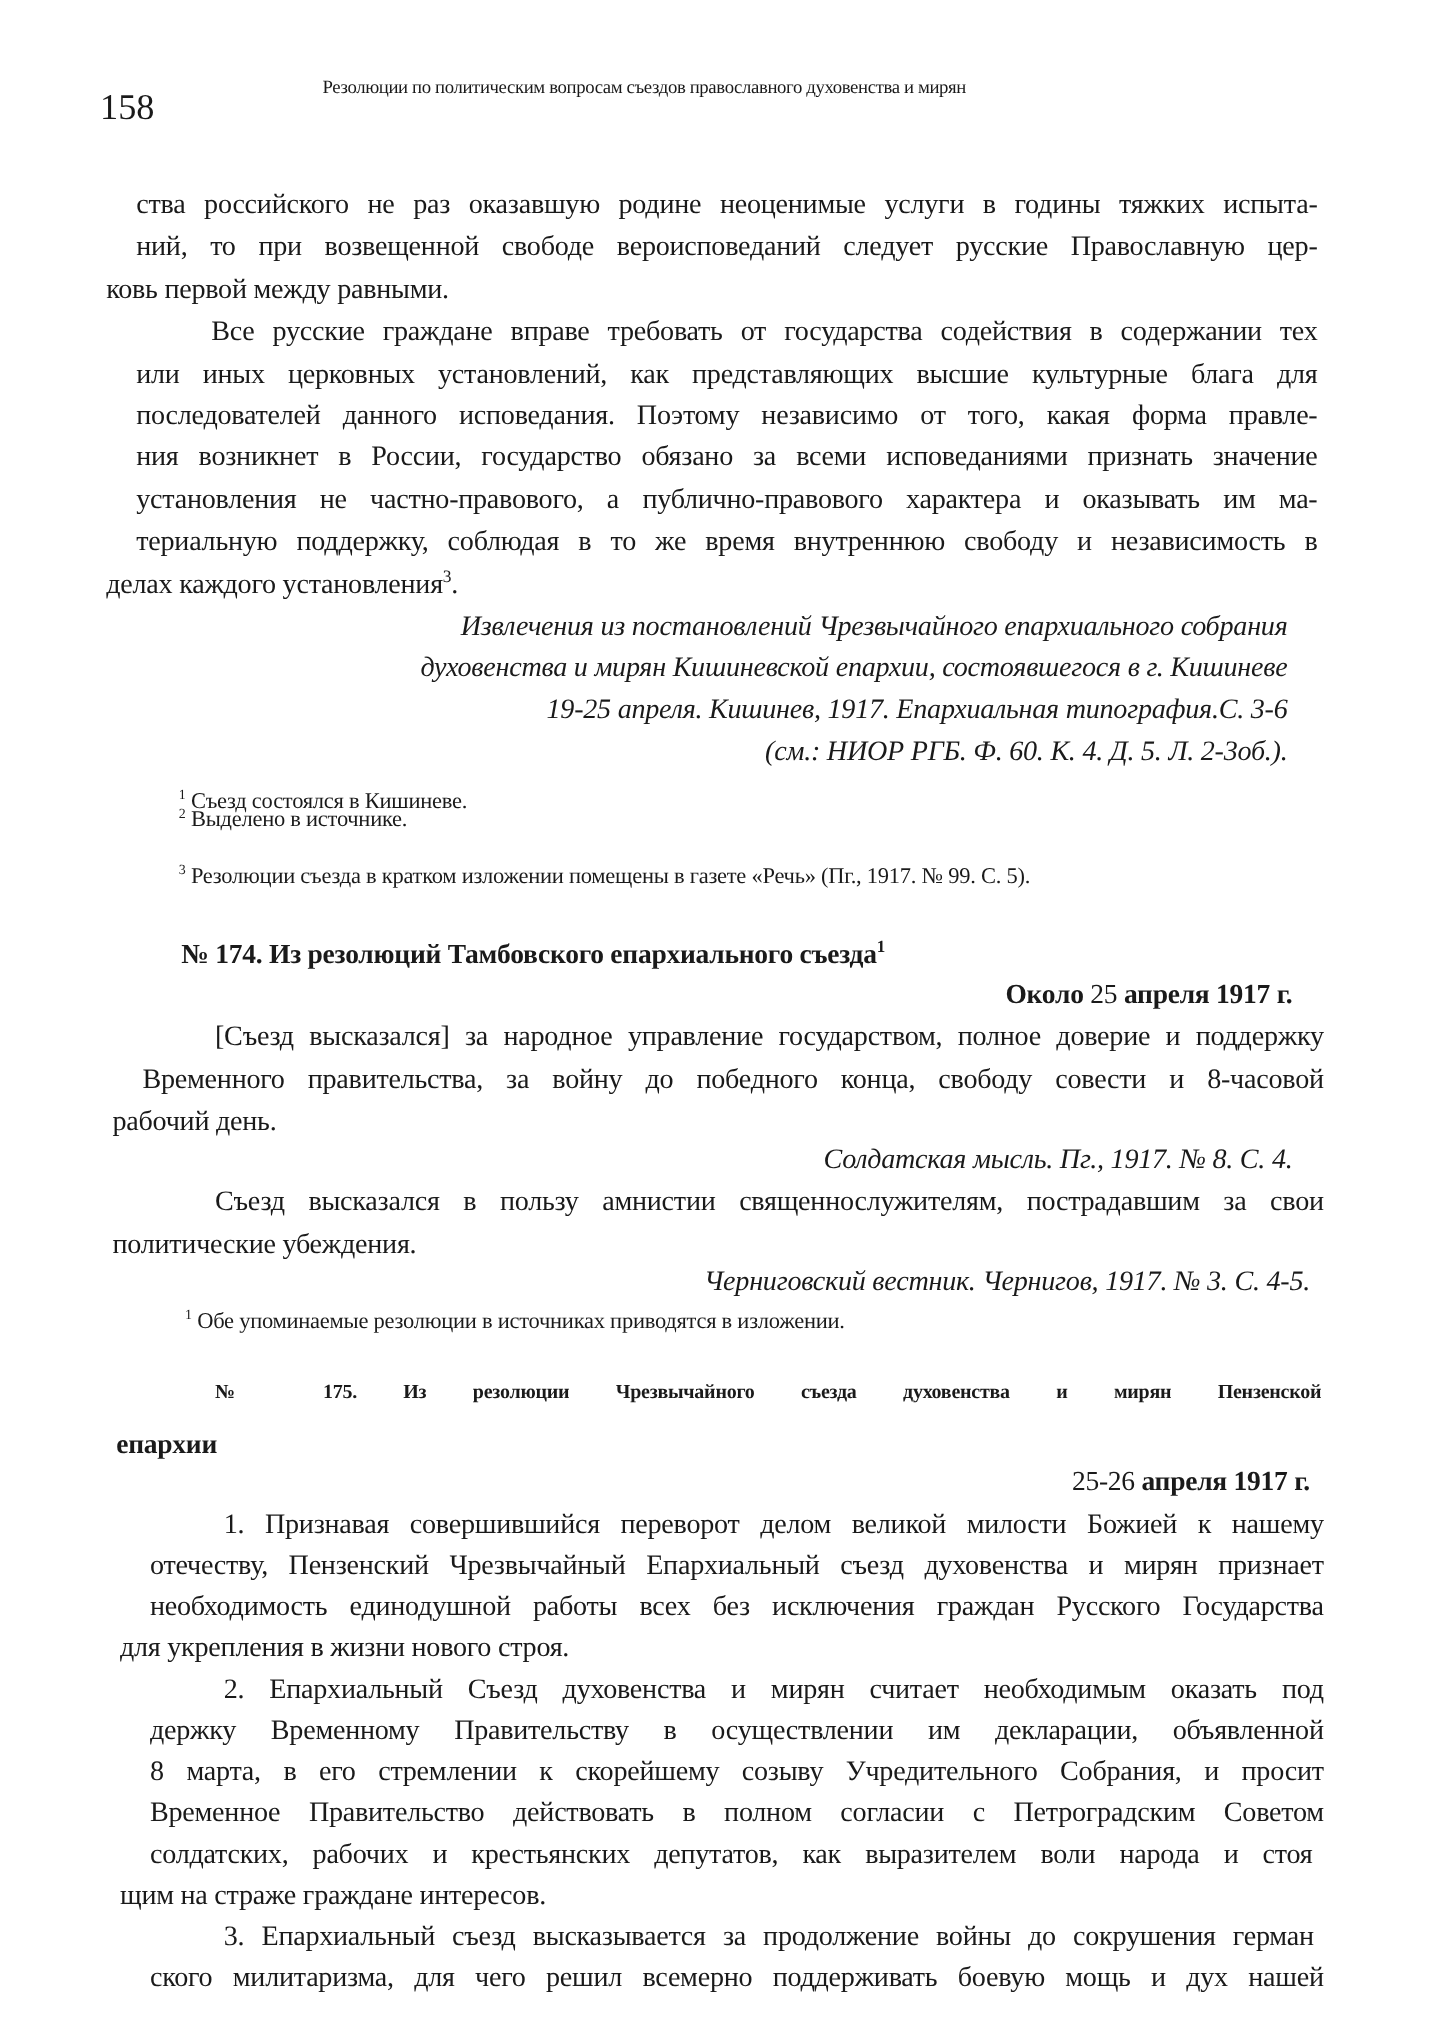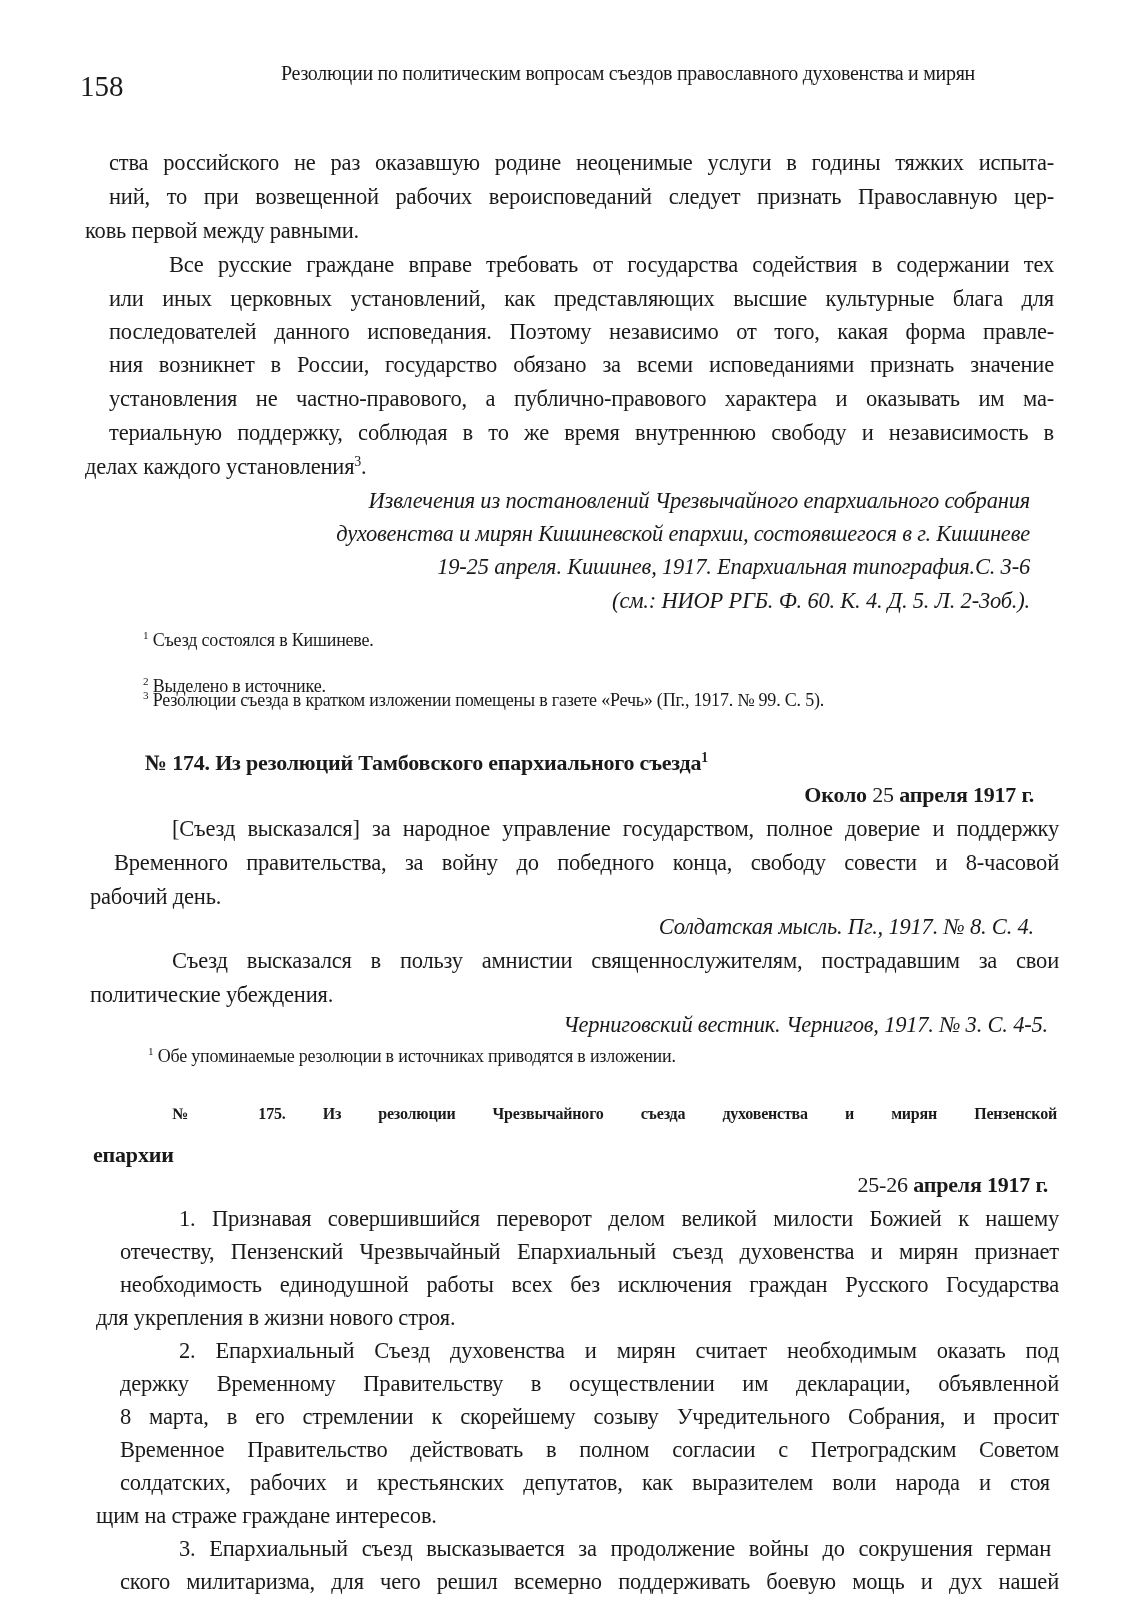--- a/index.html
+++ b/index.html
@@ -3,54 +3,54 @@
 <meta charset="utf-8">
 <style>
   html, body { margin: 0; padding: 0; background: #ffffff; }
   body {
     width: 1146px; height: 1616px; position: relative; overflow: hidden;
     font-family: "Liberation Serif", "DejaVu Serif", serif;
     color: #1a1a1a;
   }
   .abs { position: absolute; white-space: nowrap; }
   .page-num { left: 80px; top: 70px; font-size: 29px; }
-  .running-head { left: 258px; top: 62px; font-size: 20px; letter-spacing: -0.3px; margin-left: 23px; }
+  .running-head { left: 258px; top: 62px; font-size: 15px; letter-spacing: -0.3px; }
   .line { position: absolute; white-space: nowrap; font-size: 22.5px; letter-spacing: -0.2px; }
   .just { text-align: justify; text-align-last: justify; margin-left: 24px; }
   .it { font-style: italic; }
   .b { font-weight: bold; }
   .fn { font-size: 18px; }
   sup { font-size: 62%; vertical-align: 0.6em; line-height: 0; }
   .right { text-align: left; }
 </style>
 </head>
 <body>
 
 <div class="abs page-num">158</div>
 <div class="abs running-head">Резолюции по политическим вопросам съездов православного духовенства и мирян</div>
 
 <div class="line just" style="left:85px; top:150px; width:945px;">ства российского не раз оказавшую родине неоценимые услуги в годины тяжких испыта-</div>
-<div class="line just" style="left:85px; top:184px; width:945px;">ний, то при возвещенной рабочих вероисповеданий следует признать Православную цер-</div>
+<div class="line just" style="left:85px; top:184px; width:945px;">ний, то при возвещенной свободе вероисповеданий следует русские Православную цер-</div>
 <div class="line" style="left:85px; top:218px;">ковь первой между равными.</div>
 
 <div class="line just" style="left:145px; top:252px; width:885px;">Все русские граждане вправе требовать от государства содействия в содержании тех</div>
 <div class="line just" style="left:85px; top:286px; width:945px;">или иных церковных установлений, как представляющих высшие культурные блага для</div>
 <div class="line just" style="left:85px; top:319px; width:945px;">последователей данного исповедания. Поэтому независимо от того, какая форма правле-</div>
 <div class="line just" style="left:85px; top:352px; width:945px;">ния возникнет в России, государство обязано за всеми исповеданиями признать значение</div>
 <div class="line just" style="left:85px; top:386px; width:945px;">установления не частно-правового, а публично-правового характера и оказывать им ма-</div>
 <div class="line just" style="left:85px; top:420px; width:945px;">териальную поддержку, соблюдая в то же время внутреннюю свободу и независимость в</div>
 <div class="line" style="left:85px; top:454px;"><span>делах каждого установления</span><sup>3</sup><span>.</span></div>
 
 <div class="line it right" style="right:116px; top:488px;">Извлечения из постановлений Чрезвычайного епархиального собрания</div>
 <div class="line it right" style="right:116px; top:521px;">духовенства и мирян Кишиневской епархии, состоявшегося в г. Кишиневе</div>
 <div class="line it right" style="right:116px; top:554px;">19-25 апреля. Кишинев, 1917. Епархиальная типография.С. 3-6</div>
 <div class="line it right" style="right:116px; top:588px;">(см.: НИОР РГБ. Ф. 60. К. 4. Д. 5. Л. 2-3об.).</div>
 
 <div class="line fn" style="left:143px; top:630px;text-align:center;"><sup>1</sup> <span>Съезд состоялся в Кишиневе.</span></div>
-<div class="line fn" style="left:143px; top:676px;"><sup>2</sup> <span>Выделено в источнике.</span></div>
+<div class="line fn" style="left:143px; top:645px;"><sup>2</sup> <span>Выделено в источнике.</span></div>
 <div class="line fn" style="left:143px; top:690px;"><sup>3</sup> <span>Резолюции съезда в кратком изложении помещены в газете «Речь» (Пг., 1917. № 99. С. 5).</span></div>
 
 <div class="line b" style="left:145px; top:750px; font-size:22px;"><span>№ 174. Из резолюций Тамбовского епархиального съезда</span><sup>1</sup></div>
 <div class="line right" style="right:112px; top:782px; font-size:22px;"><span class="b">Около</span> <span>25</span> <span class="b">апреля 1917 г.</span></div>
 
 <div class="line just" style="left:148px; top:816px; width:887px;">[Съезд высказался] за народное управление государством, полное доверие и поддержку</div>
 <div class="line just" style="left:90px; top:850px; width:945px;">Временного правительства, за войну до победного конца, свободу совести и 8-часовой</div>
 <div class="line" style="left:90px; top:884px;">рабочий день.</div>
 <div class="line it right" style="right:112px; top:914px;">Солдатская мысль. Пг., 1917. № 8. С. 4.</div>
 

